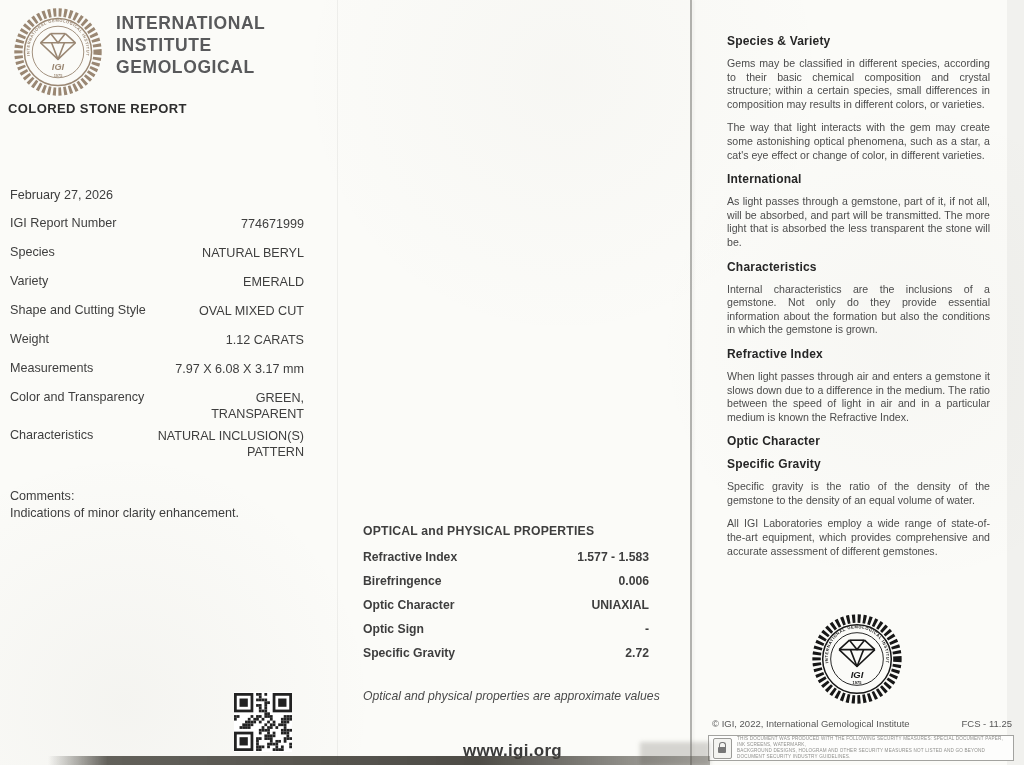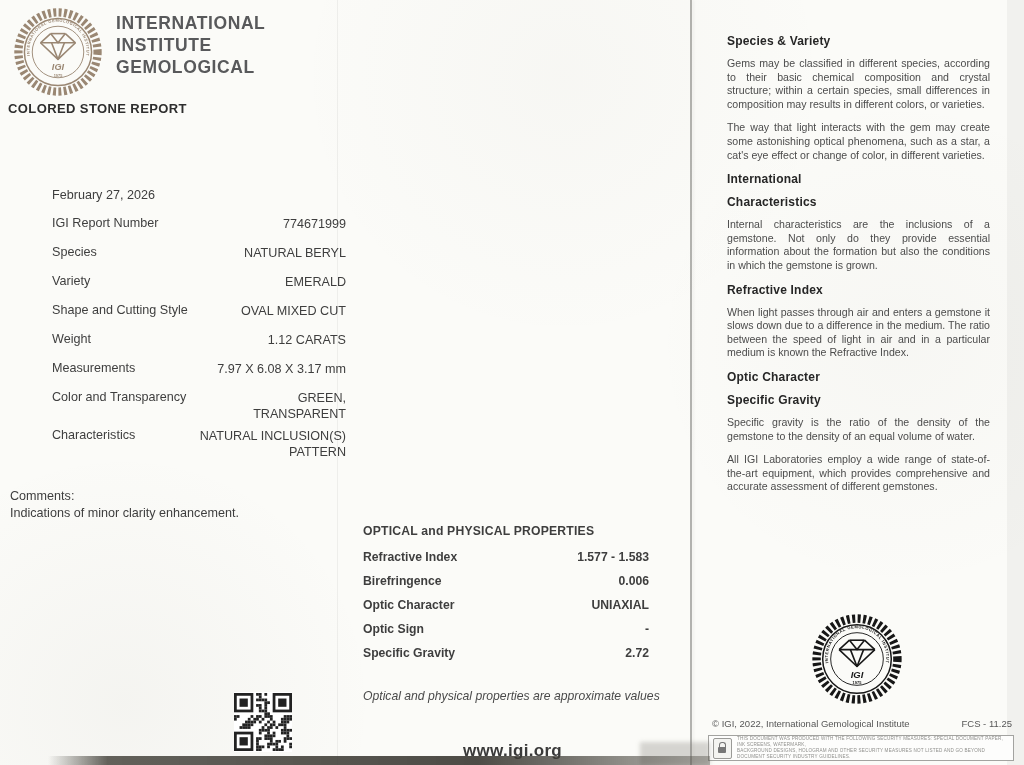--- a/index.html
+++ b/index.html
@@ -14,21 +14,21 @@
     color:#3e3e3e;
   }
   .abs{position:absolute;}
   
   .seal-logo{left:12px;top:6px;width:92px;height:92px;color:#9a8773;}
   .brand{left:116px;top:12px;width:220px;font-size:17.5px;line-height:22px;
     font-weight:700;letter-spacing:.6px;color:#58595b;}
   .report-type{left:8px;top:101px;font-size:13px;font-weight:700;
     letter-spacing:.4px;color:#2e2e2e;}
   
-  .fields{left:10px;top:188px;width:294px;margin-left:42px;}
+  .fields{left:10px;top:188px;width:294px;}
   .date{font-size:12.6px;margin:0 0 14px 0;}
   .frow{display:flex;justify-content:space-between;align-items:flex-start;
     font-size:12.6px;margin-bottom:13px;min-height:16px;}
   .frow .lbl{white-space:nowrap;}
   .frow .val{text-align:right;white-space:pre-line;line-height:16px;}
   .frow.tight{margin-bottom:6px;}
   .comments{left:10px;top:488px;width:320px;font-size:12.6px;line-height:17px;}
   
   .props{left:363px;top:524px;width:286px;font-weight:bold;}
   .props .ptitle{font-size:12.2px;margin:0 0 12px 0;letter-spacing:.2px;}
@@ -316,20 +316,21 @@
   <div class="abs website">www.igi.org</div>
 
   <div class="abs info">
     <div class="isec">
       <h3>Species &amp; Variety</h3>
       <p>Gems may be classified in different species, according to their basic chemical composition and crystal structure; within a certain species, small differences in composition may results in different colors, or varieties.</p>
       <p>The way that light interacts with the gem may create some astonishing optical phenomena, such as a star, a cat's eye effect or change of color, in different varieties.</p>
     </div>
     <div class="isec">
       <h3>International</h3>
+      <p>As light passes through a gemstone, part of it, if not all, will be absorbed, and part will be transmitted. The more light that is absorbed the less transparent the stone will be.</p>
     </div>
     <div class="isec">
       <h3>Characteristics</h3>
       <p>Internal characteristics are the inclusions of a gemstone. Not only do they provide essential information about the formation but also the conditions in which the gemstone is grown.</p>
     </div>
     <div class="isec">
       <h3>Refractive Index</h3>
       <p>When light passes through air and enters a gemstone it slows down due to a difference in the medium. The ratio between the speed of light in air and in a particular medium is known the Refractive Index.</p>
     </div>
     <div class="isec">

